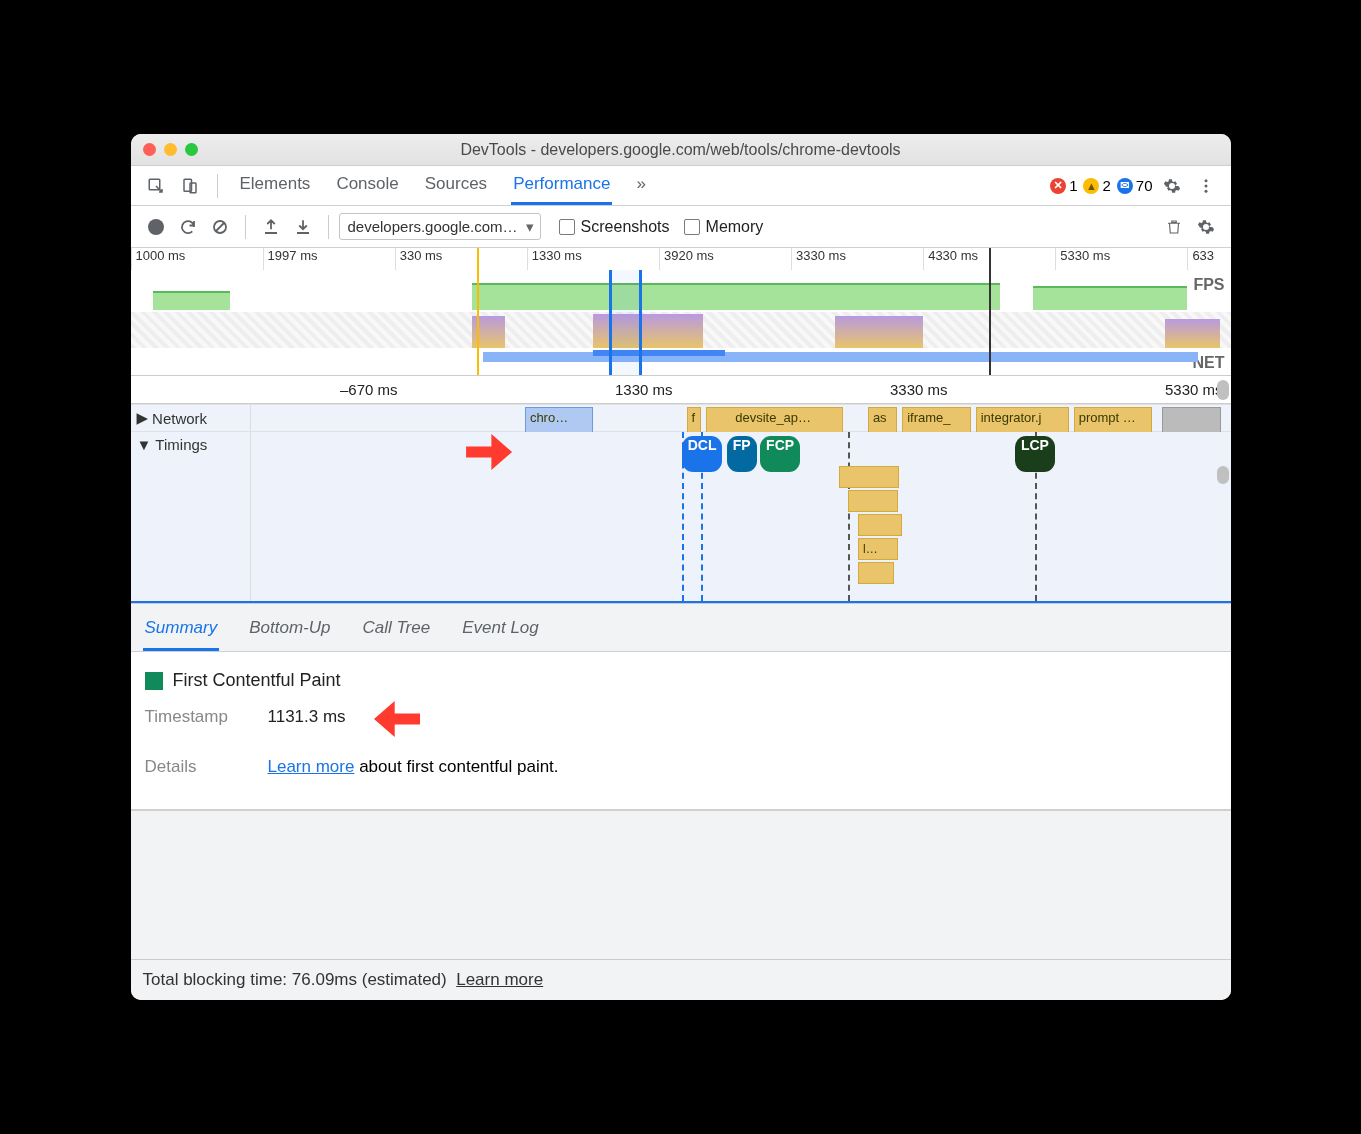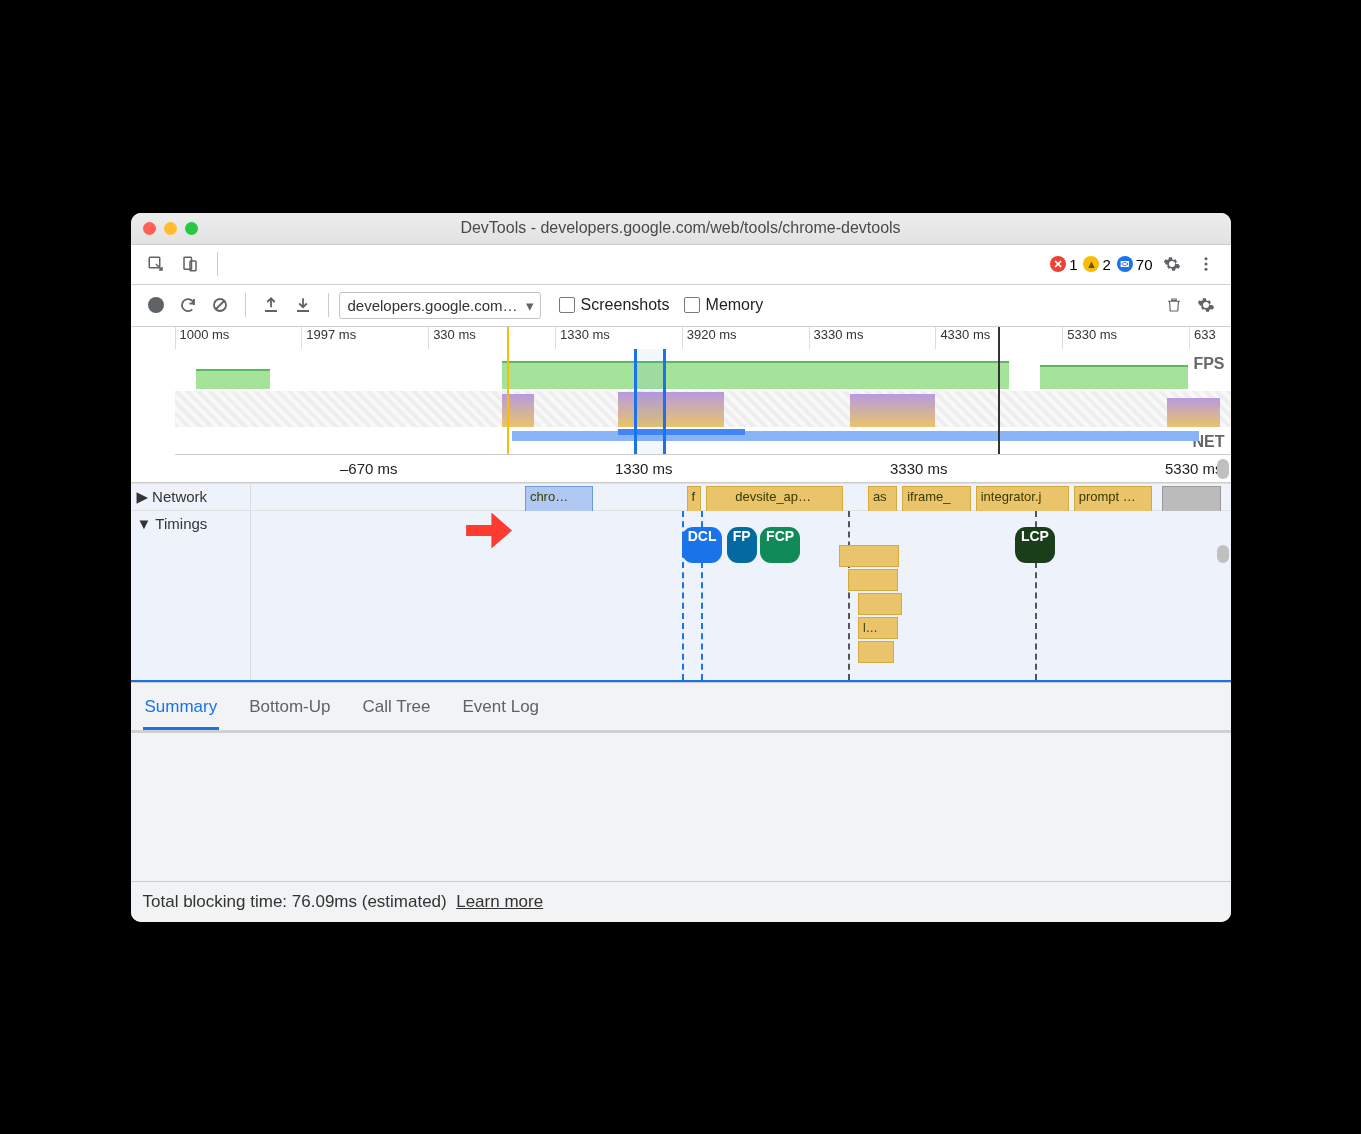--- a/index.html
+++ b/index.html
@@ -32,21 +32,21 @@
 
 
 .perf-toolbar { height: 42px; display:flex; align-items:center; padding: 0 10px; border-bottom: 1px solid #d0d0d0; gap: 2px; background:#fff; }
 .record-dot { width:16px; height:16px; border-radius:50%; background:#5f6368; }
 .perf-select { border:1px solid #c4c4c4; border-radius:3px; padding:4px 22px 4px 8px; font-size:15px; color:#333; background:#fff; position:relative; }
 .perf-select::after { content:"▾"; position:absolute; right:6px; color:#666; }
 .chk { display:flex; align-items:center; gap:6px; font-size:16px; color:#222; }
 .chkbox { width:16px; height:16px; border:1.5px solid #7a7a7a; border-radius:2px; }
 
 
-.overview { position:relative; border-bottom:1px solid #ccc;margin-left:44px; }
+.overview { position:relative; border-bottom:1px solid #ccc; }
 .overview-ticks { height:22px; display:flex; font-size:13px; color:#333; }
 .ov-tick { flex:1; text-align:left; padding-left:4px; border-left:1px solid #ddd; }
 .ov-lanes { position:relative; height:105px; }
 .ov-lane-label { position:absolute; right:4px; font-size:16px; font-weight:bold; color:#666; background:rgba(255,255,255,0.7); padding:0 2px; }
 .fps-bar { position:absolute; top:8px; height:32px; left:0; right:0; }
 .fps-seg { position:absolute; bottom:0; background:#a5e29a; border-top:2px solid #5cb85c; }
 .cpu-bar { position:absolute; top:42px; height:36px; left:0; right:0; background: repeating-linear-gradient(45deg, #eee, #eee 4px, #f8f8f8 4px, #f8f8f8 8px); }
 .cpu-wave { position:absolute; bottom:0; background:linear-gradient(#b89ae0,#e9c46a); height:60%; }
 .net-bar { position:absolute; top:80px; height:14px; left:0; right:0; }
 .net-seg { position:absolute; top:2px; height:10px; background:#8ab4f8; }
@@ -55,32 +55,32 @@
 
 .flamechart { position:relative; }
 .ruler2 { height:28px; display:flex; font-size:15px; color:#222; border-bottom:1px solid #ccc; }
 .r2-tick { flex:1; display:flex; align-items:center; justify-content:flex-end; padding-right:8px; }
 .rows { border-bottom:2px solid #1a73e8; position:relative; }
 .row { display:flex; border-top:1px solid #e0e0e0; min-height:26px; }
 .row-header { width:120px; padding:4px 6px; font-size:15px; color:#333; display:flex; align-items:center; gap:4px; background:#eef3fb; border-right:1px solid #ddd; }
 .row-body { flex:1; position:relative; background:#eef3fb; }
 .net-block { position:absolute; top:2px; height:27px; background:#e9c46a; color:#3a3a00; font-size:13px; padding:2px 4px; overflow:hidden; white-space:nowrap; border:1px solid #d4a93e; }
 .net-block.blue { background:#b0c9f2; border-color:#6a9ae0; }
-.timing-block { position:absolute; top:16px; height:36px; color:#fff; font-size:14px; font-weight:600; padding:1px 6px;border-radius:11px; }
+.timing-block { position:absolute; top:4px; height:36px; color:#fff; font-size:14px; font-weight:600; padding:1px 6px;border-radius:11px; }
 .t-dcl { background:#1a73e8; }
 .t-fp { background:#0369a1; }
 .t-fcp { background:#0f8a58; }
 .t-lcp { background:#1a3d1a; }
 .long-block { position:absolute; background:#e9c46a; border:1px solid #d4a93e; }
 .vline { position:absolute; top:0; bottom:0; border-left:2px dashed #1a73e8; }
 .vline.solid { border-left:2px dashed #555; }
 .big-arrow { position:absolute; width:46px; height:36px; background:#ff3b30; clip-path: polygon(0% 35%, 55% 35%, 55% 0%, 100% 50%, 55% 100%, 55% 65%, 0% 65%); }
 
 
-.detail-tabs { display:flex; gap:28px; padding: 8px 12px 0; border-top:1px solid #ccc; border-bottom:1px solid #d0d0d0; font-size:17px; background:#f1f3f4; }
+.detail-tabs { display:flex; gap:28px; padding: 8px 12px 0; border-top:1px solid #ccc; border-bottom:1px solid #d0d0d0; font-size:17px; background:#f1f3f4;font-style:italic; }
 .detail-tab { color:#5f6368; padding:6px 2px 10px; cursor:pointer; }
 .detail-tab.active { color:#1a73e8; border-bottom:3px solid #1a73e8; }
 .detail-body { padding:18px 14px; background:#fff; min-height:150px; }
 .detail-title { display:flex; align-items:center; gap:10px; font-size:18px; color:#222; margin-bottom:16px; }
 .detail-swatch { width:18px; height:18px; background:#0f8a58; }
 .detail-row { display:flex; gap:18px; font-size:17px; margin-bottom:14px; }
 .detail-label { color:#888; width:105px; }
 .detail-val { color:#222; }
 .link { color:#1a73e8; text-decoration:underline; cursor:pointer; }
 .empty-pane { height:150px; background:#f1f3f4; border-top:2px solid #d0d0d0; }
@@ -112,20 +112,27 @@
           <path d="M12 12 L20 20 M16 20 L20 20 L20 16"></path>
         </svg>
     </div>
     <div class="tb-btn">
       <svg viewBox="0 0 24 24" fill="none" stroke="#5f6368" stroke-width="2">
           <rect x="4" y="3" width="10" height="16" rx="1"></rect>
           <rect x="12" y="8" width="8" height="13" rx="1"></rect>
         </svg>
     </div>
     <div class="tb-divider"></div>
+    <div class="tabs">
+      <div class="tab">Elements</div>
+      <div class="tab">Console</div>
+      <div class="tab">Sources</div>
+      <div class="tab active">Performance</div>
+      <div class="tab">»</div>
+    </div>
     <div class="spacer"></div>
     <div class="status-icons">
       <div class="si">
           <span class="circle-icon ci-red">✕</span>
           <span>1</span>
         </div>
       <div class="si">
           <span class="circle-icon ci-yellow">▲</span>
           <span>2</span>
         </div>
@@ -292,20 +299,37 @@
     <div class="scroll-thumb" style="top:90px;height:18px"></div>
   </div>
 
   <div class="detail-tabs">
     <div class="detail-tab active">Summary</div>
     <div class="detail-tab">Bottom-Up</div>
     <div class="detail-tab">Call Tree</div>
     <div class="detail-tab">Event Log</div>
   </div>
 
+  <div class="detail-body">
+    <div class="detail-title">
+      <div class="detail-swatch"></div>
+      <span>First Contentful Paint</span>
+    </div>
+    <div class="detail-row" style="position:relative">
+      <span class="detail-label">Timestamp</span>
+      <span class="detail-val">1131.3 ms</span>
+      <div class="big-arrow" style="position:relative;left:10px;top:-6px;transform:scaleX(-1)"></div>
+    </div>
+    <div class="detail-row">
+      <span class="detail-label">Details</span>
+      <span>
+        <span class="link">Learn more</span><span> about first contentful paint.</span>
+      </span>
+    </div>
+  </div>
 
   <div class="empty-pane"></div>
 
   <div class="footer-bar">
     <span>Total blocking time: 76.09ms (estimated)</span>
     &nbsp;<span class="footer-link">Learn more</span>
   </div>
 
 </div>
 

